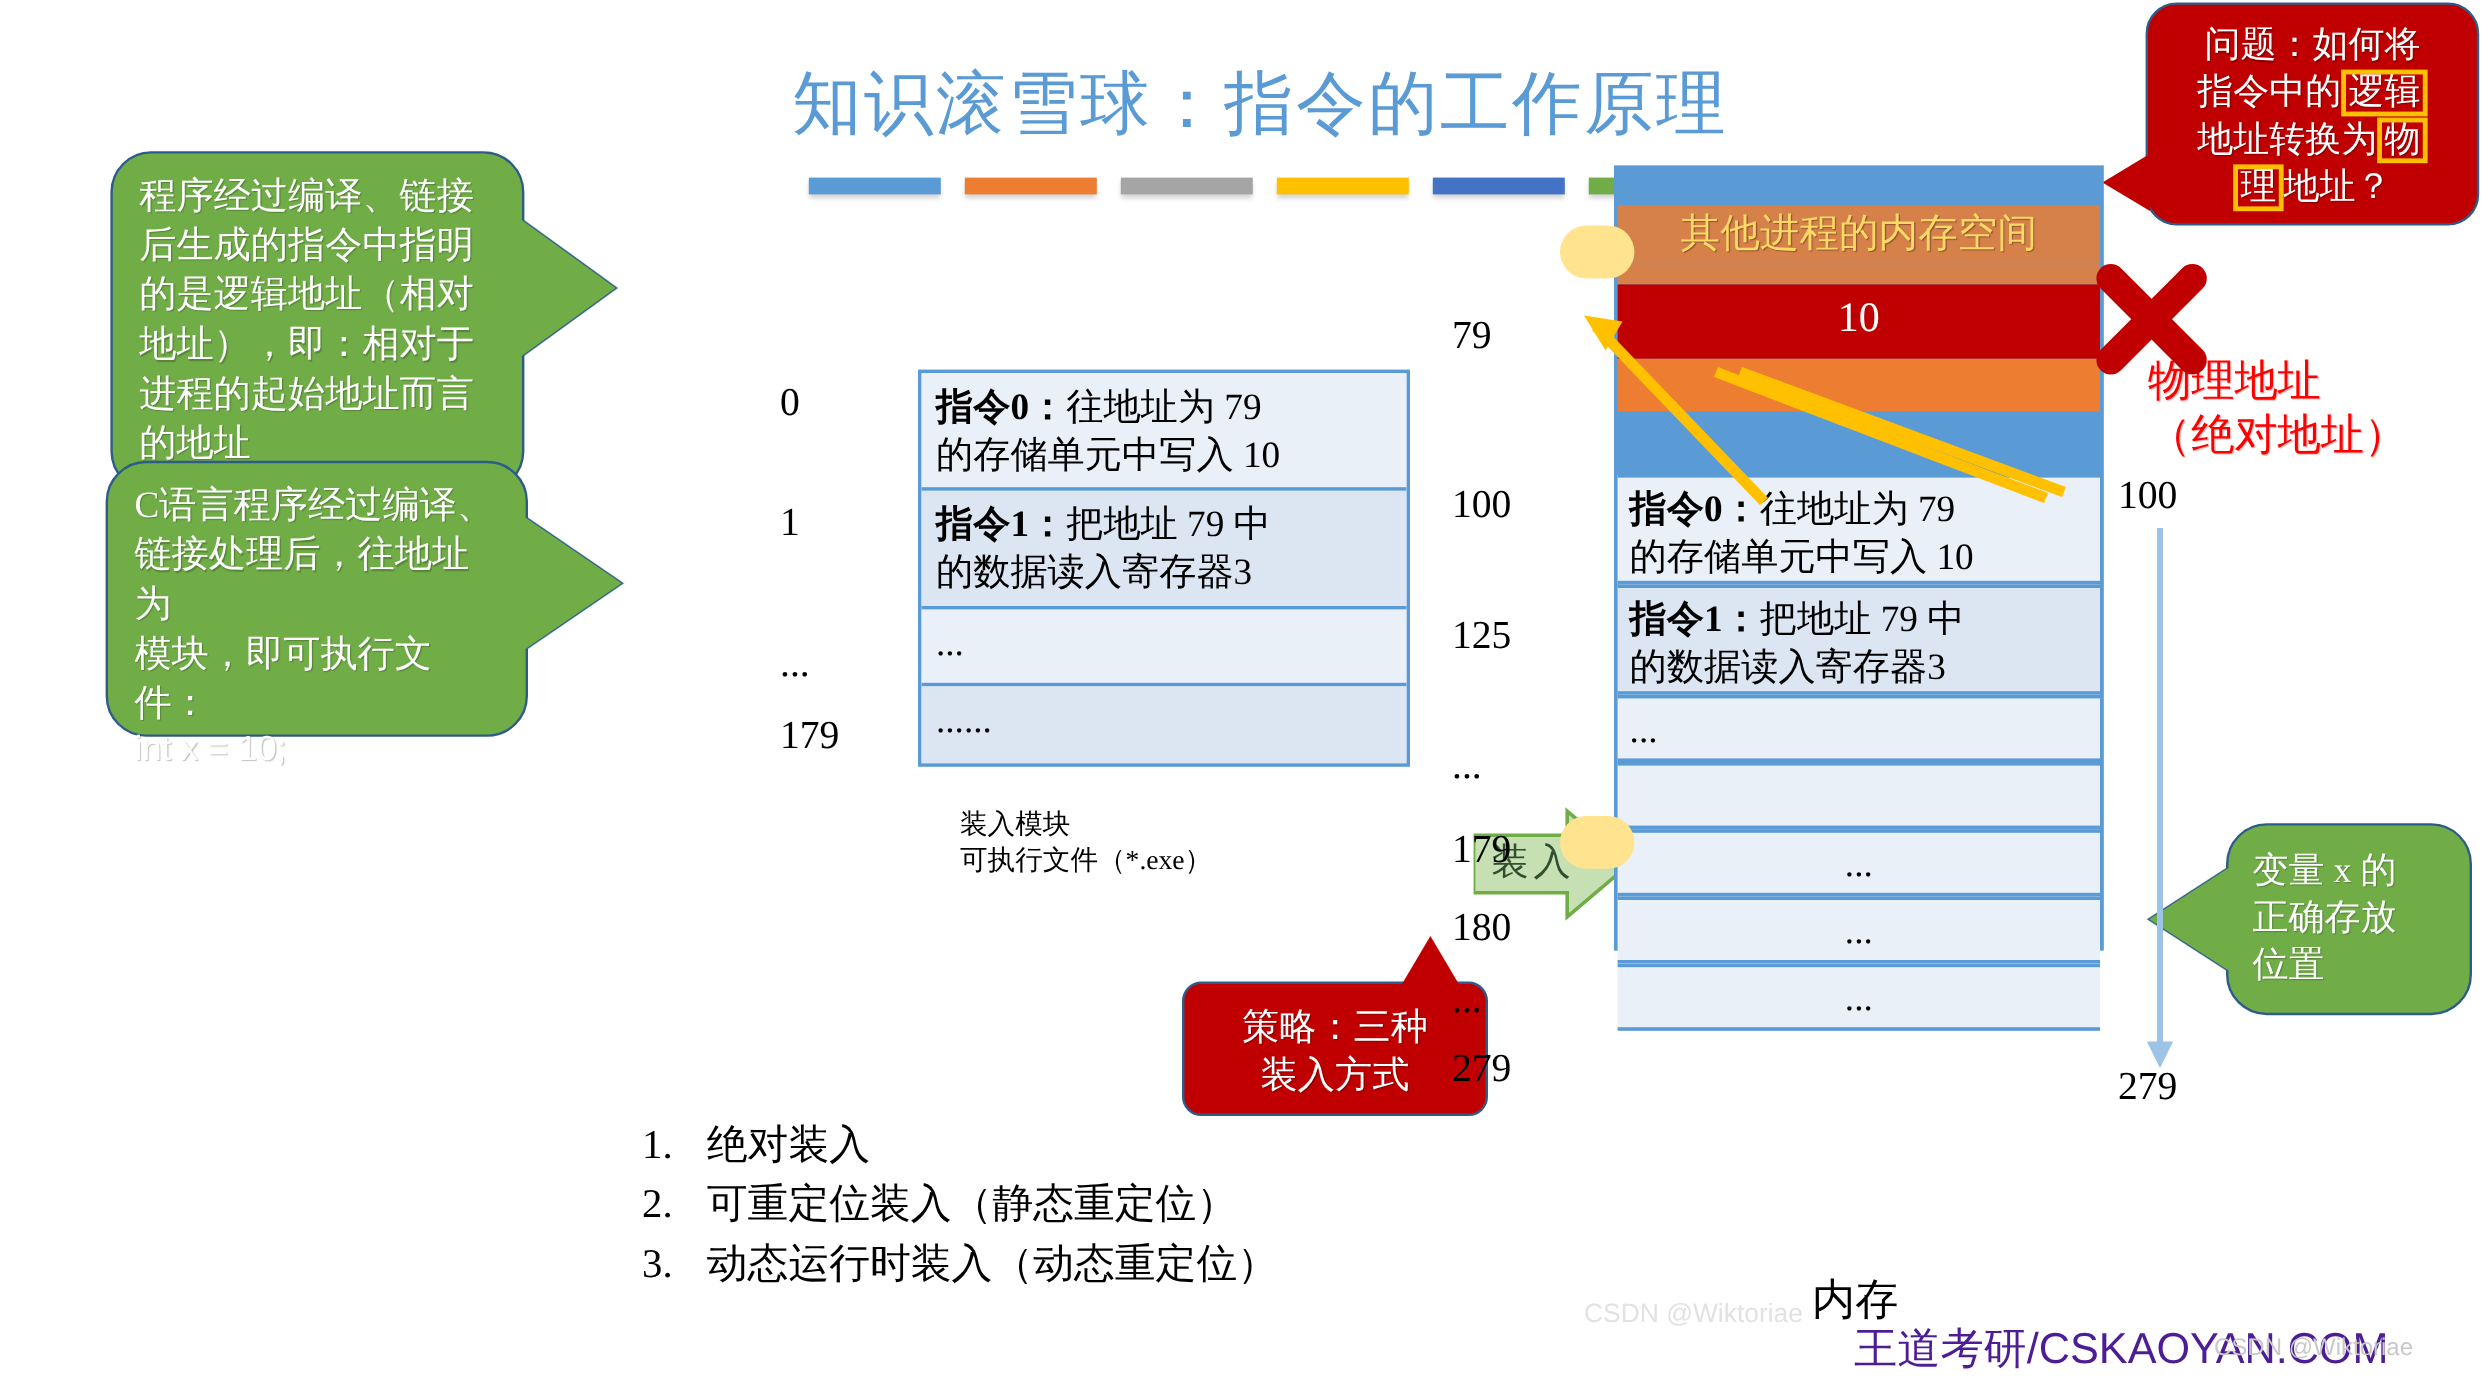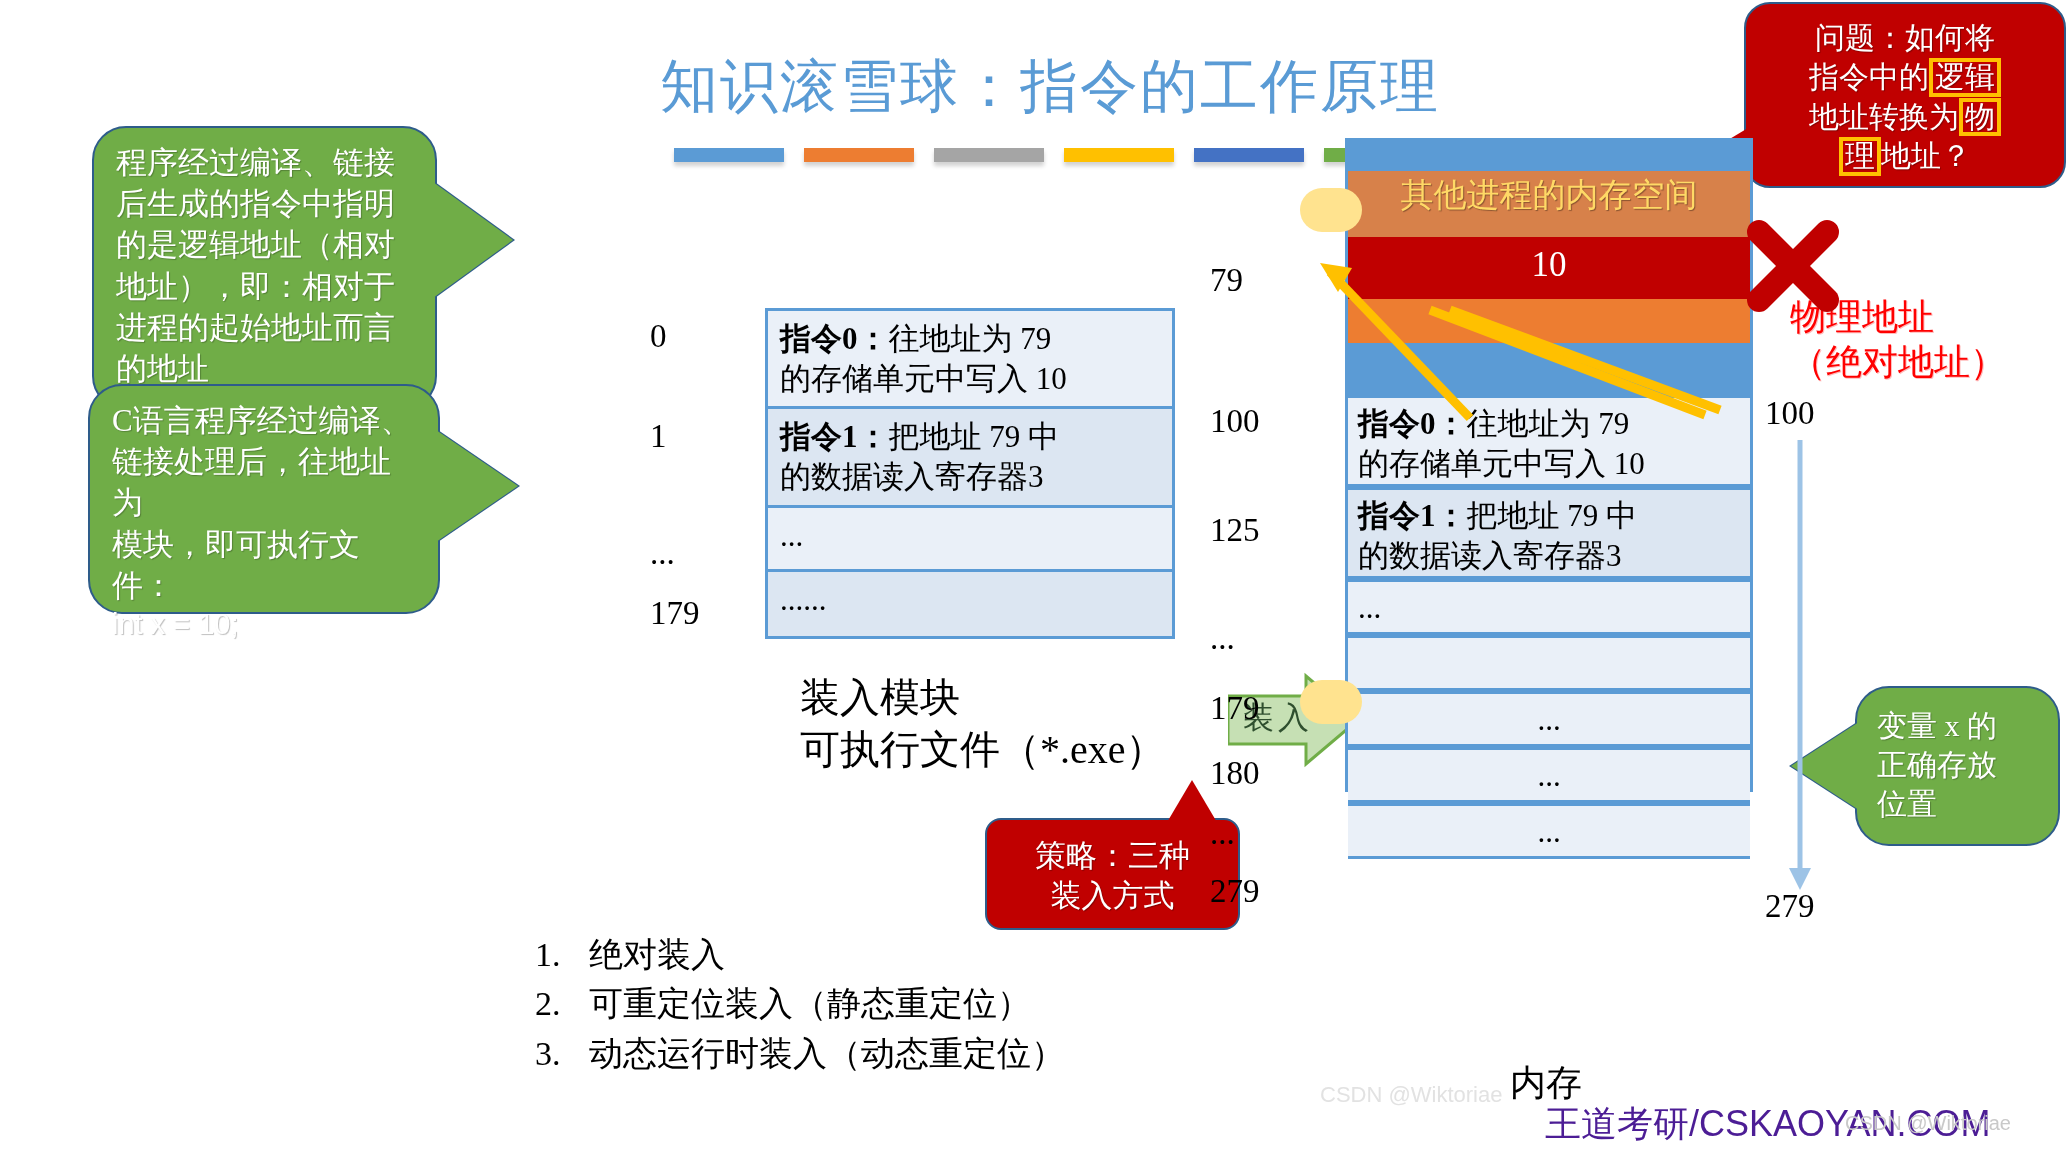--- a/index.html
+++ b/index.html
@@ -123,21 +123,21 @@
     border: 2px solid #2e5c8a;
     border-radius: 26px;
     color: #ffffff;
     text-align: center;
     box-sizing: border-box;
     text-shadow: 1px 1px 1px rgba(0,0,0,0.3);
   }
   #callout-question {
     right: 2px;
     top: 2px;
-    width: 322px;
+    width: 278px;
     height: 186px;
     font-size: 30px;
     line-height: 1.3;
     padding: 14px 12px;
   }
   #callout-question .q-line {
     white-space: nowrap;
   }
   .hl-box {
     border: 4px solid #ffc000;
@@ -283,21 +283,21 @@
     width: 86px;
     text-align: center;
     font-size: 31px;
     color: #2f4f2f;
     letter-spacing: 4px;
   }
 
   
   .caption {
     position: absolute;
-    font-size: 40px;
+    font-size: 23px;
     line-height: 1.3;
     color: #000;
   }
   #cap-module { left: 800px; top: 672px; }
   #cap-memory { left: 1510px; top: 1060px; font-size: 36px; }
 
   
   #numlist {
     position: absolute;
     left: 535px;

